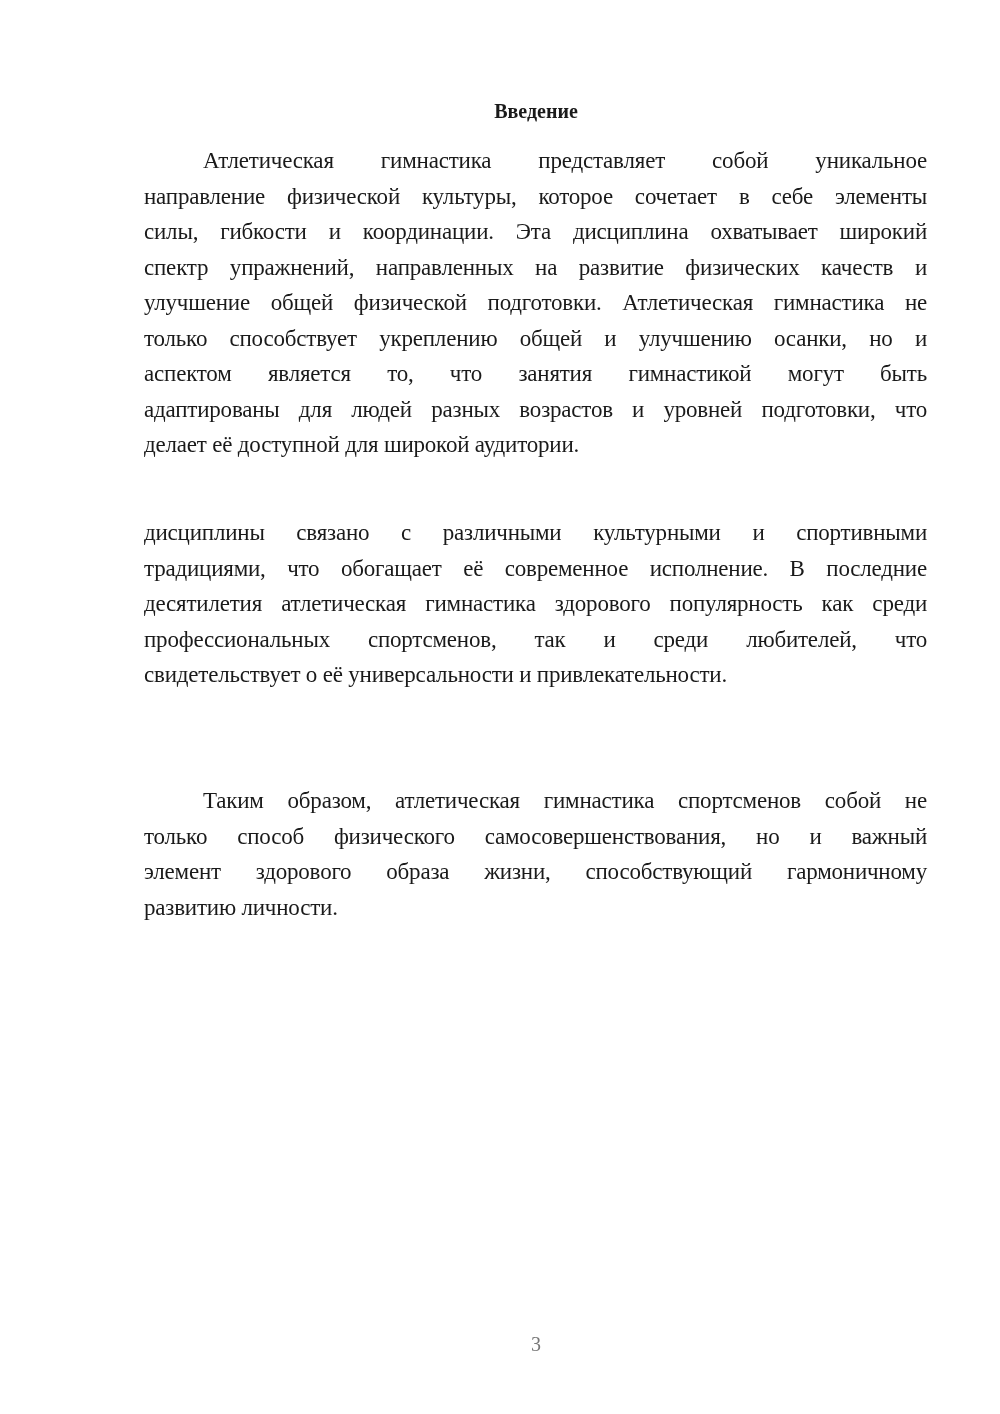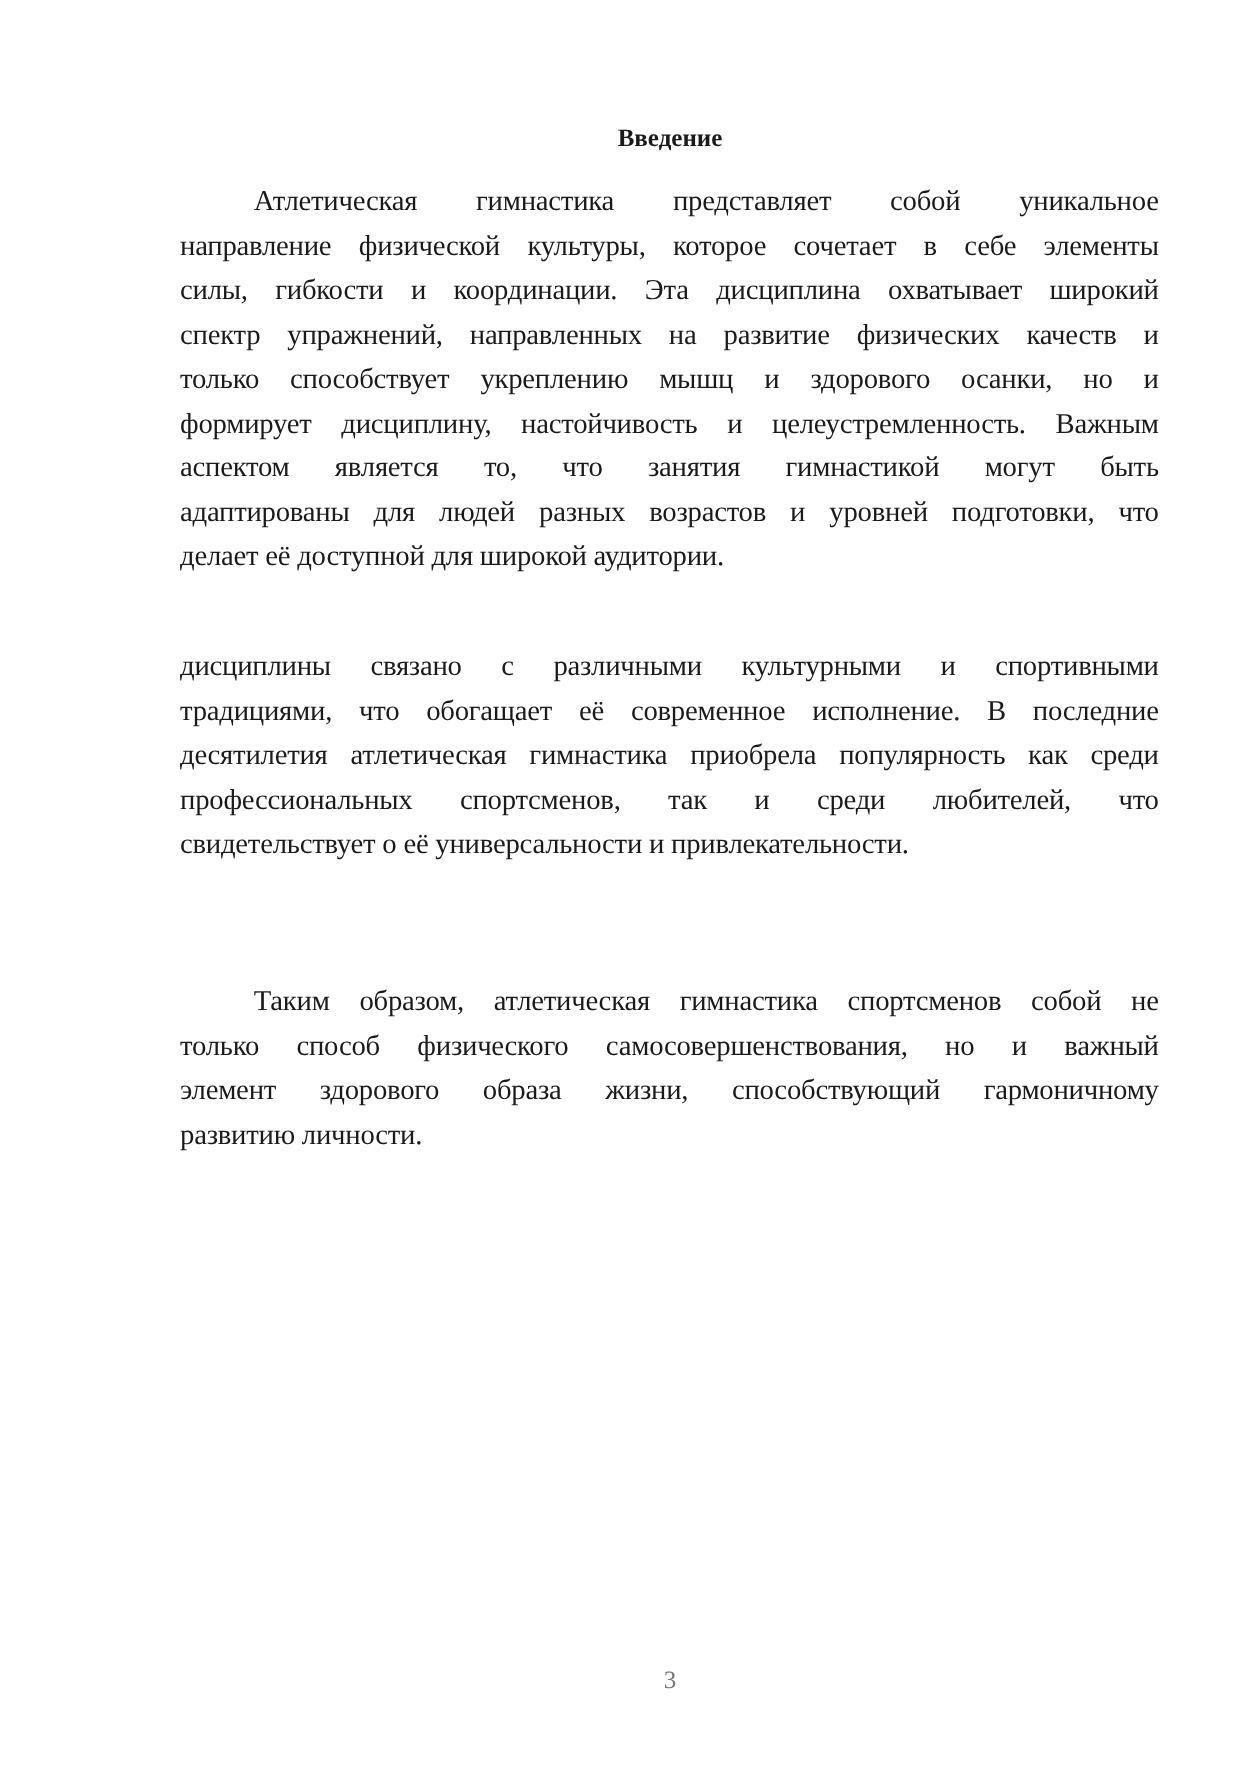--- a/index.html
+++ b/index.html
@@ -32,31 +32,31 @@
 <body>
 
 <div class="page">
   <div class="title">Введение</div>
 
   <div class="para" style="top:143px;">
     <span class="line first">Атлетическая гимнастика представляет собой уникальное</span>
     <span class="line">направление физической культуры, которое сочетает в себе элементы</span>
     <span class="line">силы, гибкости и координации. Эта дисциплина охватывает широкий</span>
     <span class="line">спектр упражнений, направленных на развитие физических качеств и</span>
-    <span class="line">только способствует укреплению мышц и здорового осанки, но и</span>
-    <span class="line">формирует дисциплину, настойчивость и целеустремленность. Важным</span>
+    <span class="line">улучшение общей физической подготовки. Атлетическая гимнастика не</span>
+    <span class="line">только способствует укреплению общей и улучшению осанки, но и</span>
     <span class="line">аспектом является то, что занятия гимнастикой могут быть</span>
     <span class="line">адаптированы для людей разных возрастов и уровней подготовки, что</span>
     <span class="line last">делает её доступной для широкой аудитории.</span>
   </div>
 
   <div class="para" style="top:515px;">
     <span class="line">дисциплины связано с различными культурными и спортивными</span>
     <span class="line">традициями, что обогащает её современное исполнение. В последние</span>
-    <span class="line">десятилетия атлетическая гимнастика приобрела популярность как среди</span>
+    <span class="line">десятилетия атлетическая гимнастика здорового популярность как среди</span>
     <span class="line">профессиональных спортсменов, так и среди любителей, что</span>
     <span class="line last">свидетельствует о её универсальности и привлекательности.</span>
   </div>
 
   <div class="para" style="top:783px;">
     <span class="line first">Таким образом, атлетическая гимнастика спортсменов собой не</span>
     <span class="line">только способ физического самосовершенствования, но и важный</span>
     <span class="line">элемент здорового образа жизни, способствующий гармоничному</span>
     <span class="line last">развитию личности.</span>
   </div>

